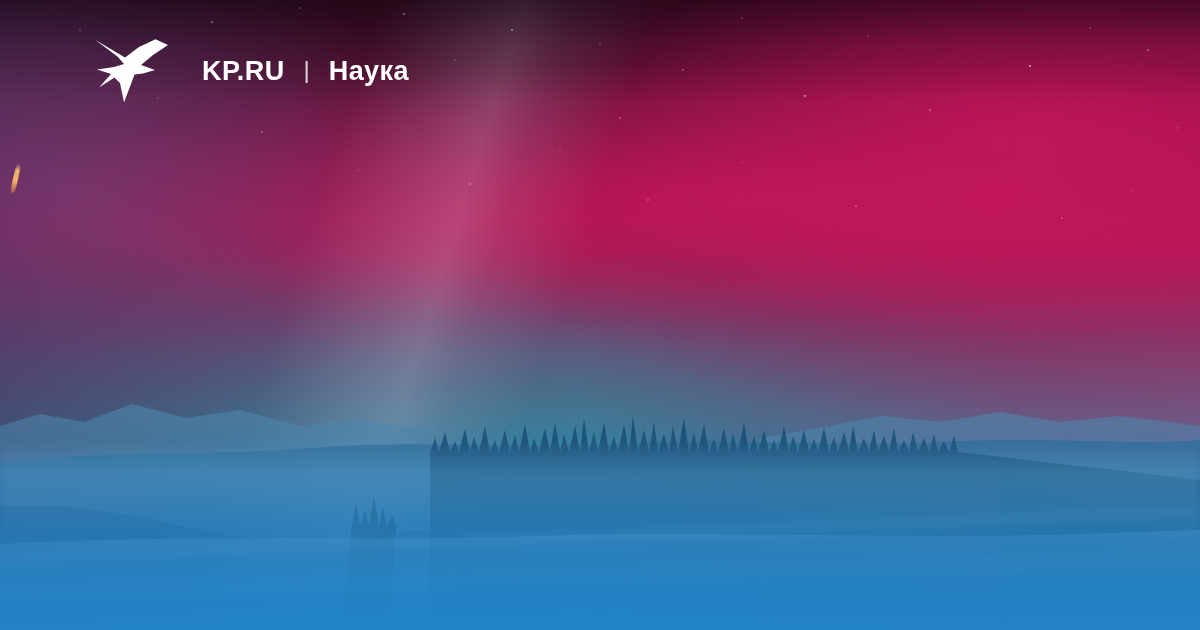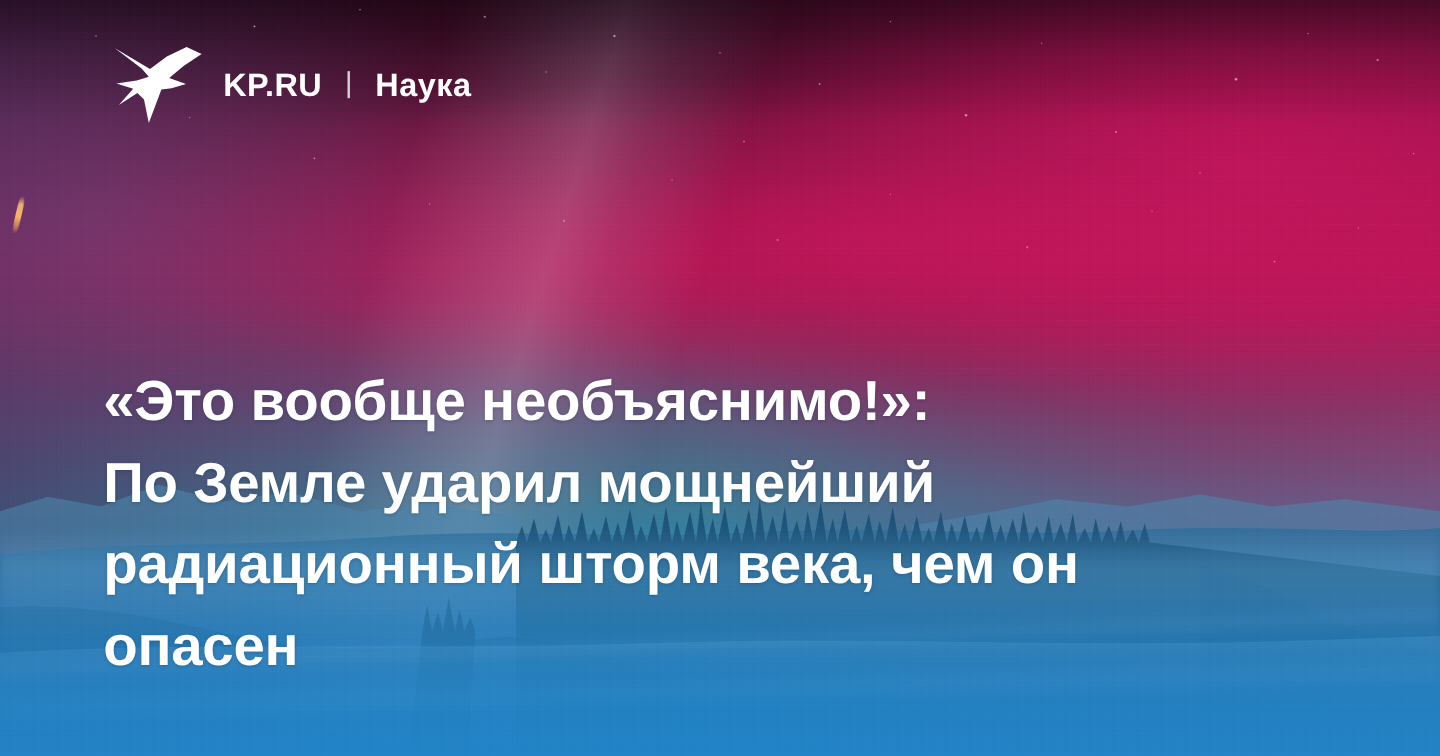--- a/index.html
+++ b/index.html
@@ -202,21 +202,21 @@
     pointer-events:none;
   }
 
   
   #header {
     position: absolute;
     left: 94px;
     top: 38px;
     display: flex;
     align-items: center;
-    gap: 0;
+    gap: 16px;
     z-index: 40;
   }
   #logo-mark { width: 78px; height: 66px; display:block; flex: none; }
   #brand-text {
     display:flex; align-items:center;
     margin-left: 14px;
   }
   .brand-word {
     color: #ffffff;
     font-size: 27px;
@@ -365,20 +365,14 @@
         Z"></path>
     </svg>
 
     <div id="brand-text">
       <span class="brand-word">KP.RU</span>
       <span id="brand-sep">|</span>
       <span class="brand-word">Наука</span>
     </div>
   </div>
 
-  <div id="headline">
-    <span class="hl-line">«Это вообще необъяснимо!»:</span>
-    <span class="hl-line">По Земле ударил мощнейший</span>
-    <span class="hl-line">радиационный шторм века, чем он</span>
-    <span class="hl-line">опасен</span>
-  </div>
 
 </div>
 
 </body></html>

